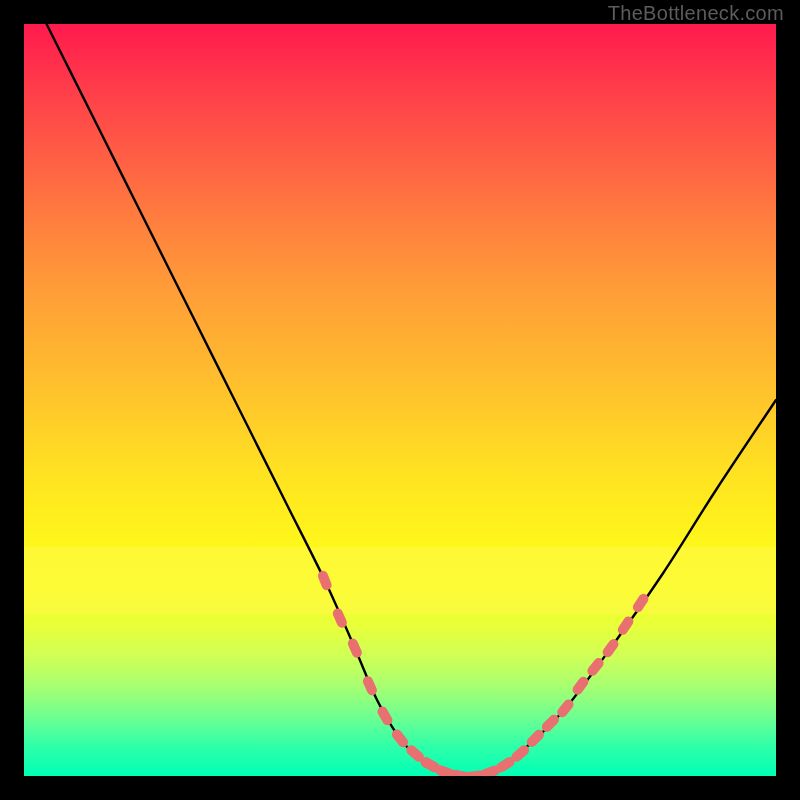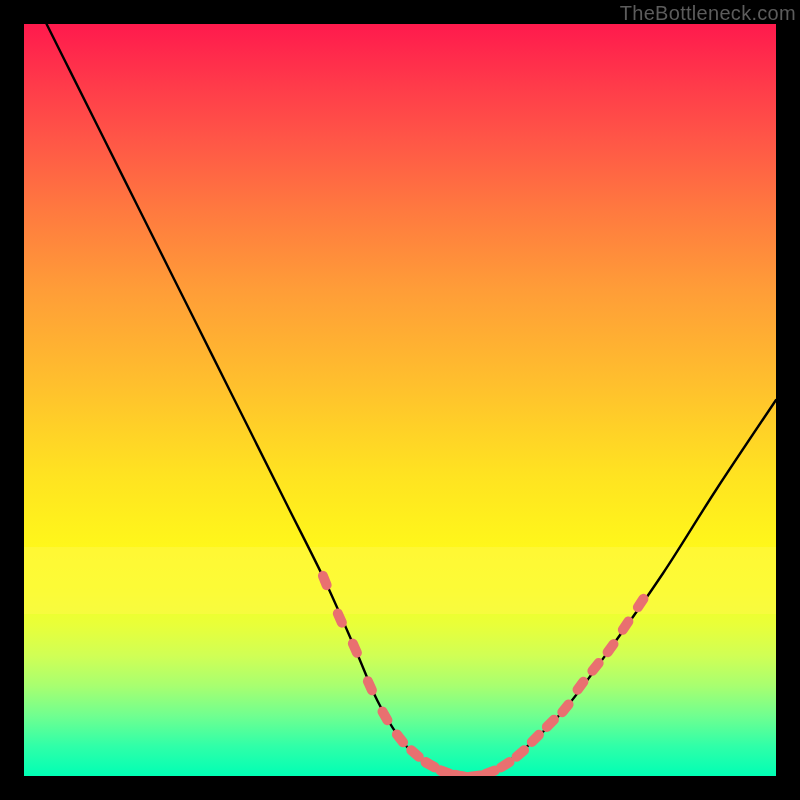--- a/index.html
+++ b/index.html
@@ -41,21 +41,21 @@
     left: 0;
     right: 0;
     top: 69.5%;
     height: 9%;
     background: #fff84a;
     opacity: 0.55;
   }
   .watermark {
     position: absolute;
     top: 2px;
-    right: 4px;
+    right: 16px;
     color: #5c5c5c;
     font-size: 20px;
     font-weight: 500;
     letter-spacing: 0.3px;
     z-index: 20;
   }
   svg.chart {
     position: absolute;
     left: 24px;
     top: 24px;

